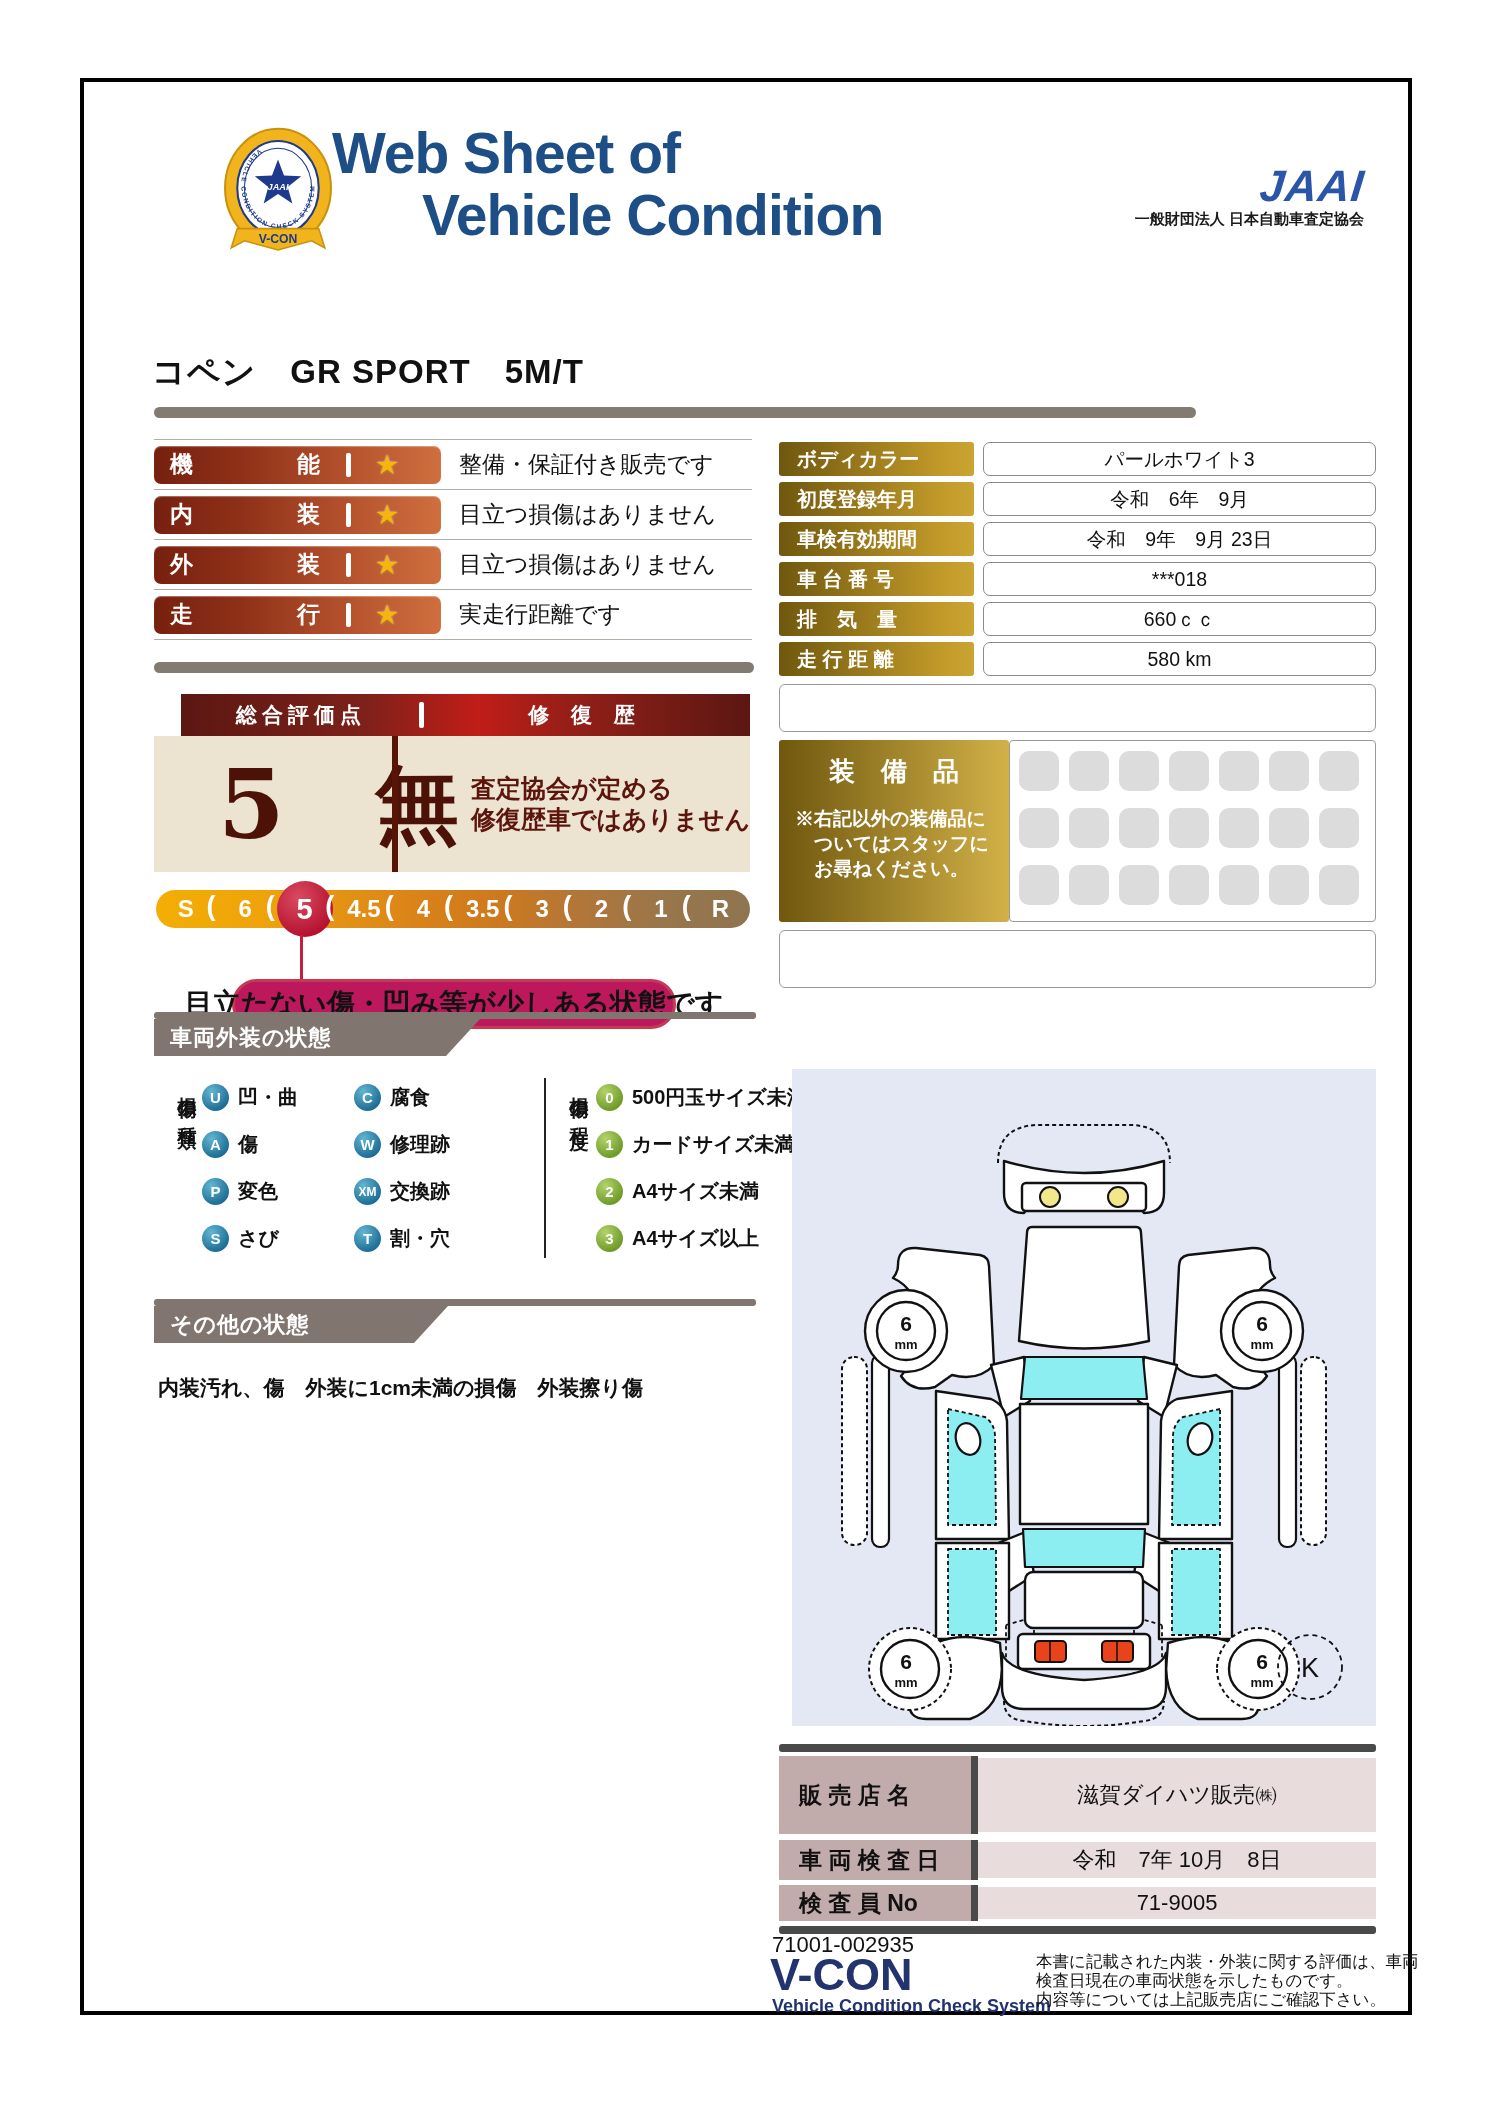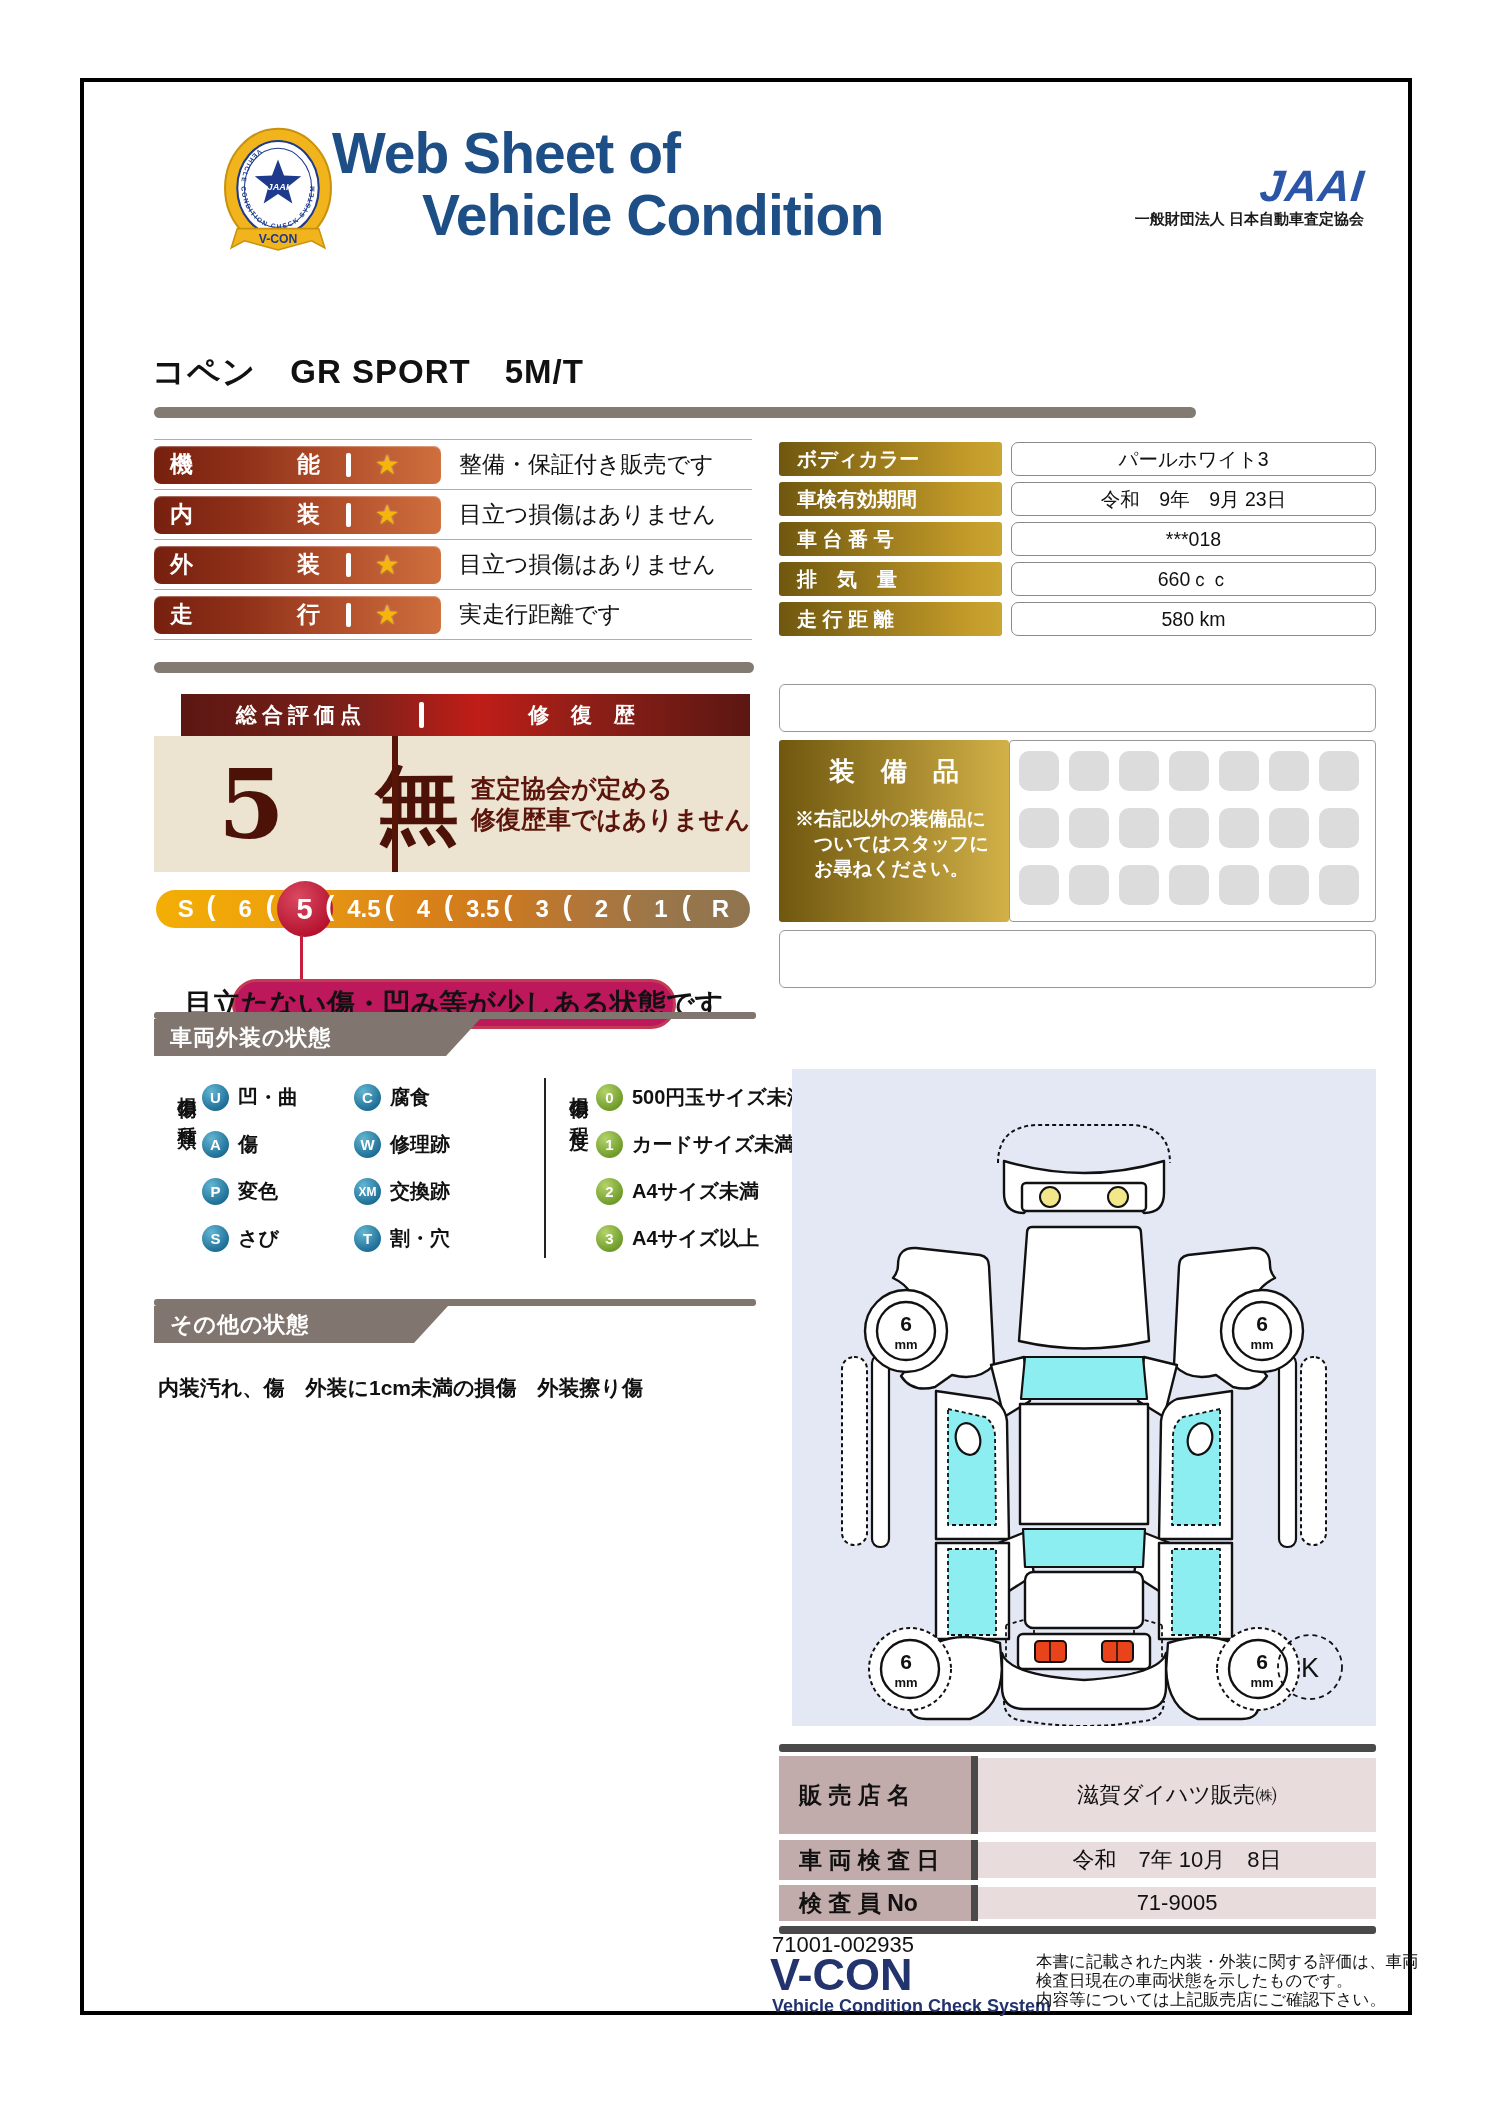--- a/index.html
+++ b/index.html
@@ -65,21 +65,21 @@
   .leg-blue { background:radial-gradient(circle at 35% 28%,#63b6d2,#1e6e96 72%); }
   .leg-green { background:radial-gradient(circle at 35% 28%,#b3d36a,#6f9b2a 72%); }
   .leg-text { font-size:20px; font-weight:bold; color:#111; white-space:nowrap; }
   .leg-divider { position:absolute; left:390px; top:4px; width:2px; height:180px; background:#222; }
 
   .other-text { left:74px; top:1292px; font-size:21px; font-weight:600; color:#111; white-space:nowrap; }
 
   
   .info-table { left:695px; top:360px; width:597px; }
   .info-row { display:flex; height:34px; margin-bottom:6px; }
-  .info-label { width:223px; background:linear-gradient(90deg,#6f570e,#c39b2a 85%,#caa532); border-radius:3px; color:#fff; font-size:20px; font-weight:bold; display:flex; align-items:center; padding-left:18px; white-space:nowrap; }
+  .info-label { width:195px; background:linear-gradient(90deg,#6f570e,#c39b2a 85%,#caa532); border-radius:3px; color:#fff; font-size:20px; font-weight:bold; display:flex; align-items:center; padding-left:18px; white-space:nowrap; }
   .info-value { flex:1; margin-left:9px; border:1.6px solid #8a8a8a; border-radius:7px; background:#fff; display:flex; align-items:center; justify-content:center; font-size:19.5px; font-weight:500; color:#111; white-space:nowrap; }
 
   .empty-box { border:1.6px solid #999; border-radius:6px; background:#fff; }
   .ebox1 { left:695px; top:602px; width:597px; height:48px; }
   .ebox2 { left:695px; top:848px; width:597px; height:58px; }
 
   .equip { left:695px; top:658px; width:597px; height:182px; }
   .equip-gold { position:absolute; left:0; top:0; width:230px; height:182px; background:linear-gradient(90deg,#6f570e,#d2b148); border-radius:3px; }
   .equip-title { position:absolute; left:0; top:14px; width:230px; text-align:center; color:#fff; font-size:26px; font-weight:bold; }
   .equip-note { position:absolute; left:16px; top:66px; color:#fff; font-size:19px; font-weight:bold; line-height:25px; white-space:nowrap; }
@@ -312,20 +312,24 @@
   <div class="abs" style="left:70px; top:1217px; width:602px;">
     <div class="sec-thinbar"></div>
     <div class="sec-block" style="width:260px;">その他の状態</div>
   </div>
   <div class="abs other-text">内装汚れ、傷　外装に1cm未満の損傷　外装擦り傷</div>
 
   <div class="abs info-table" id="info-table">
       <div class="info-row">
         <div class="info-label">ボディカラー</div>
         <div class="info-value">パールホワイト3</div>
+      </div>
+      <div class="info-row">
+        <div class="info-label">初度登録年月</div>
+        <div class="info-value">令和　6年　9月</div>
       </div>
       <div class="info-row">
         <div class="info-label">車検有効期間</div>
         <div class="info-value">令和　9年　9月 23日</div>
       </div>
       <div class="info-row">
         <div class="info-label">車 台 番 号</div>
         <div class="info-value">***018</div>
       </div>
       <div class="info-row">

